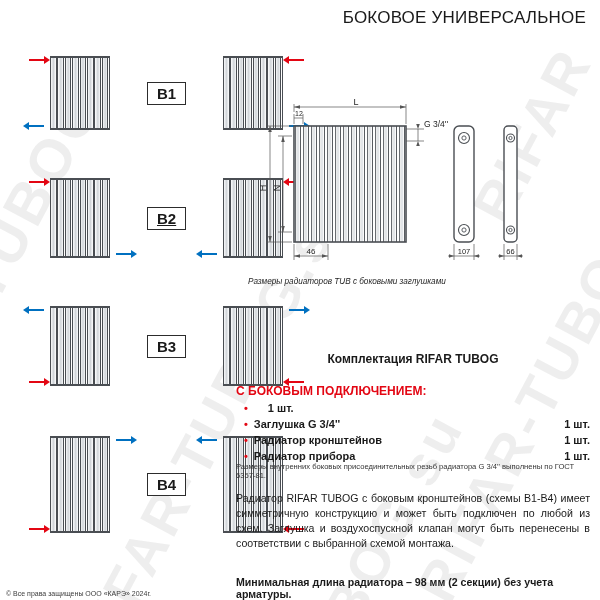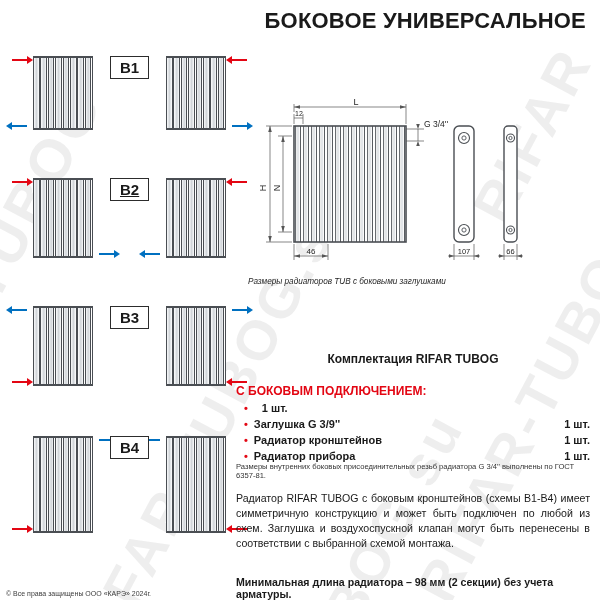--- a/index.html
+++ b/index.html
@@ -10,25 +10,25 @@
   
   .watermark {
     position:absolute; font-weight:bold; white-space:nowrap;
     color:rgba(90,90,90,0.10); letter-spacing:4px; z-index:0;
     transform:rotate(-62deg); transform-origin:left center; pointer-events:none;
     font-size:56px;
   }
   
   .title {
     position:absolute; top:8px; right:14px; text-align:right;
-    font-weight:bold; font-size:22px; line-height:1.18; letter-spacing:0.2px; z-index:2;
+    font-weight:normal; font-size:17px; line-height:1.18; letter-spacing:0.2px; z-index:2;
   }
   
   .scheme-row {
-    position:absolute; left:11px; width:238px; display:flex; align-items:flex-start; z-index:2;
+    position:absolute; left:28px; width:238px; display:flex; align-items:center; z-index:2;gap:20px;
   }
   .rad-wrap { position:relative; width:60px; }
   .rad-wrap.first { margin-left:22px; }
   .rad {
     width:60px;
     background:repeating-linear-gradient(90deg,
       #4a4e53 0px, #4a4e53 1px,
       #f7f8f9 1px, #e2e5e8 2.4px, #cfd3d7 3.4px, #e2e5e8 4.4px, #f7f8f9 5.6px,
       #4a4e53 5.6px, #4a4e53 6.6px,
       #ffffff 6.6px, #ffffff 7.4px);
@@ -53,21 +53,21 @@
   .p-tr { right:-21px; top:3px; }   .p-br { right:-21px; bottom:3px; }
   
   .tech { position:absolute; left:246px; top:96px; z-index:2; }
   
   .textblock { position:absolute; left:236px; top:352px; width:354px; z-index:2; }
   .kit-title { font-weight:bold; font-size:12px;text-align:center; }
   .kit-sub   { font-weight:bold; font-size:12px; color:#e30613; margin-top:18px; }
   .part-row  { display:flex; align-items:baseline; font-size:11px; font-weight:bold; margin-top:4px; }
   .bullet    { color:#e30613; margin:0 6px 0 8px; font-size:11px; }
   .part-name { flex:1; }
-  .part-qty  { margin-left:8px; }
+  .part-qty  { margin-left:14px; }
   .fine      { font-size:7.6px; color:#333; }
   .para      { font-size:10.6px; line-height:1.42; text-align:justify; margin-top:11px; }
   .min-len   { font-size:10.6px; font-weight:bold; margin-top:25px; }
   
   .footer { position:absolute; left:6px; bottom:3px; font-size:7px; color:#3c3c3c; z-index:2; }
   svg text { font-family:"Liberation Sans", sans-serif; fill:#1f1f1f; }
 </style>
 </head>
 <body>
 
@@ -221,21 +221,21 @@
 <div class="textblock">
   <div class="kit-title">Комплектация RIFAR TUBOG</div>
   <div class="kit-sub">С БОКОВЫМ ПОДКЛЮЧЕНИЕМ:</div>
 
   <div class="part-row">
     <span class="bullet">•</span>
     <span class="part-qty">1 шт.</span>
   </div>
   <div class="part-row">
     <span class="bullet">•</span>
-    <span class="part-name">Заглушка G 3/9''</span>
+    <span class="part-name">Заглушка G 3/4''</span>
     <span class="part-qty">1 шт.</span>
   </div>
   <div class="part-row">
     <span class="bullet">•</span>
     <span class="part-name">Радиатор кронштейнов</span>
     <span class="part-qty">1 шт.</span>
   </div>
   <div class="part-row">
     <span class="bullet">•</span>
     <span class="part-name">Радиатор прибора</span>

